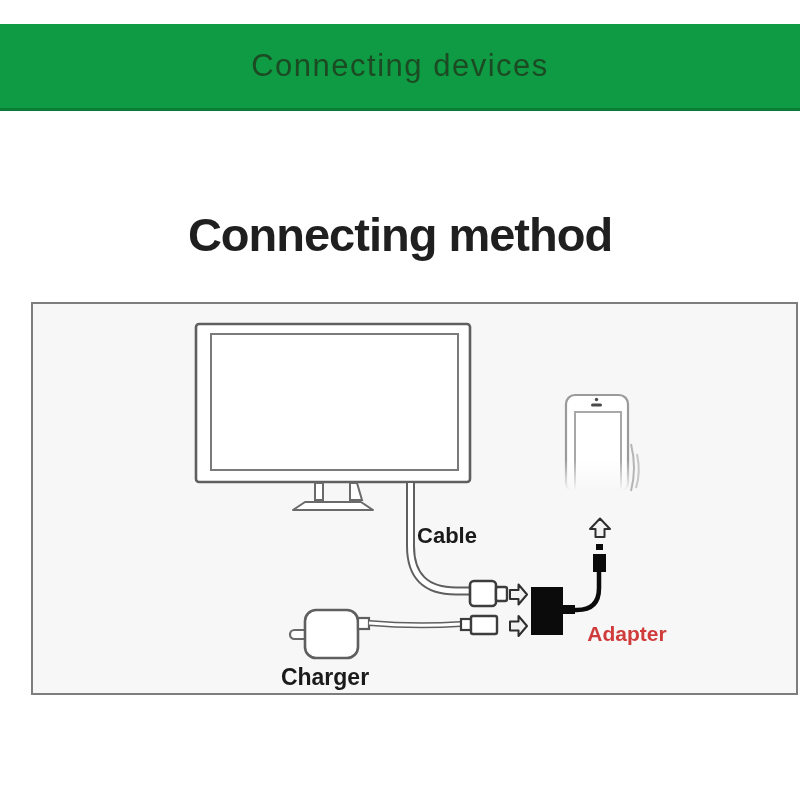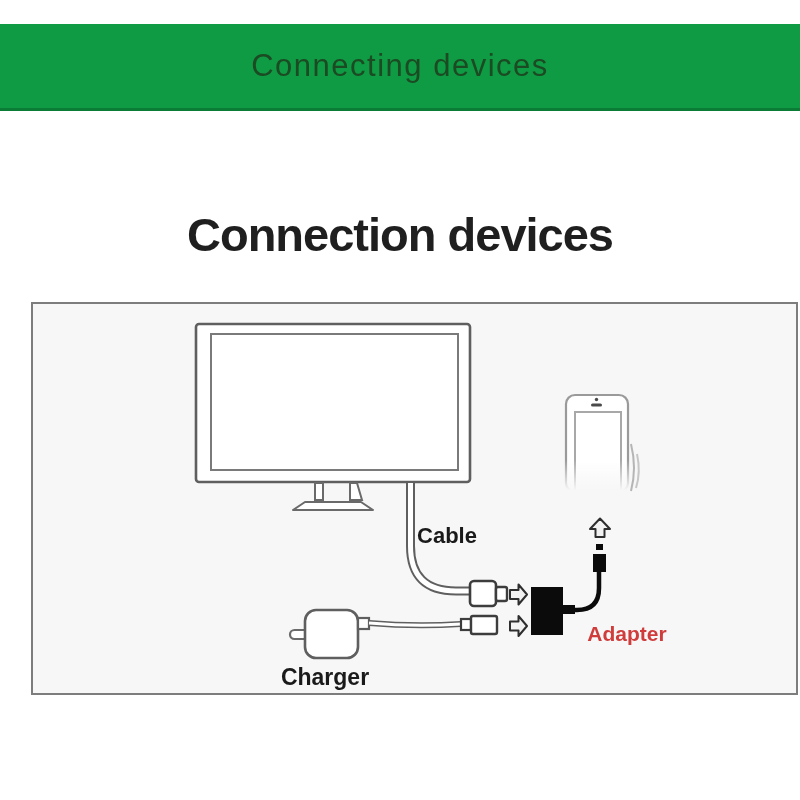--- a/index.html
+++ b/index.html
@@ -45,21 +45,21 @@
     font-weight: bold;
   }
 </style>
 </head>
 <body>
 
 <div class="top-banner">
   <span class="banner-title">Connecting devices</span>
 </div>
 
-<h1 class="page-title">Connection devices</h1>
+<h1 class="page-title">Connecting method</h1>
 
 <div class="diagram-panel">
   <svg width="731" height="389" viewBox="0 0 731 389">
     <defs>
       <linearGradient id="fadeGrad" x1="0" y1="0" x2="0" y2="1">
         <stop offset="0" stop-color="#f7f7f7" stop-opacity="0"></stop>
         <stop offset="0.8" stop-color="#f7f7f7" stop-opacity="1"></stop>
         <stop offset="1" stop-color="#f7f7f7" stop-opacity="1"></stop>
       </linearGradient>
     </defs>

